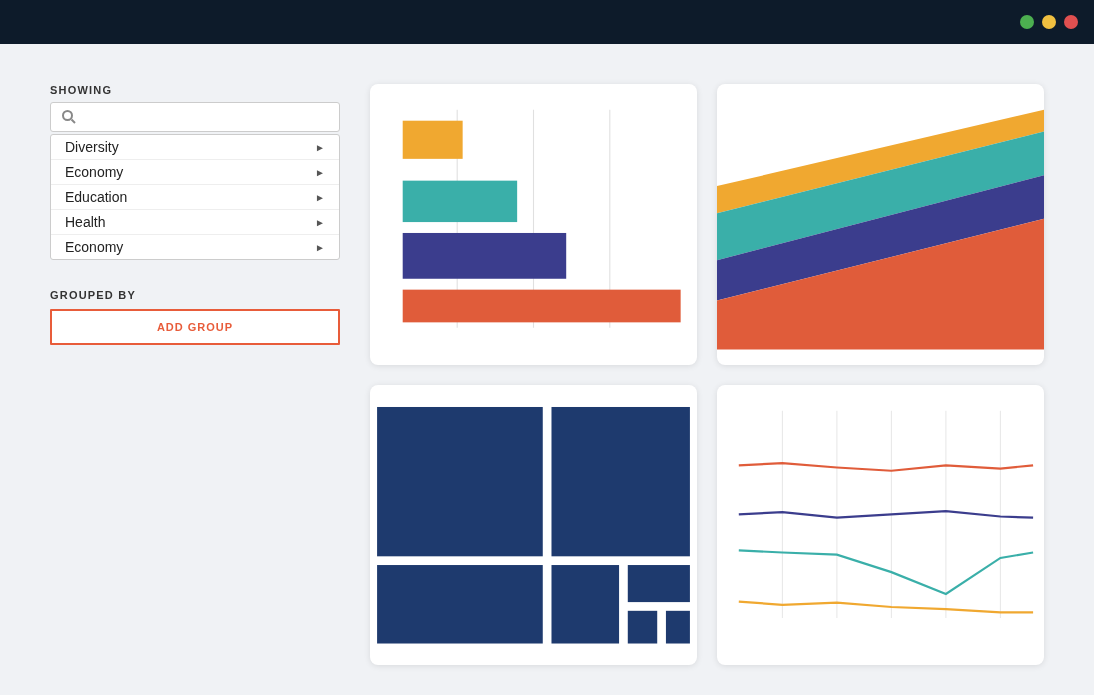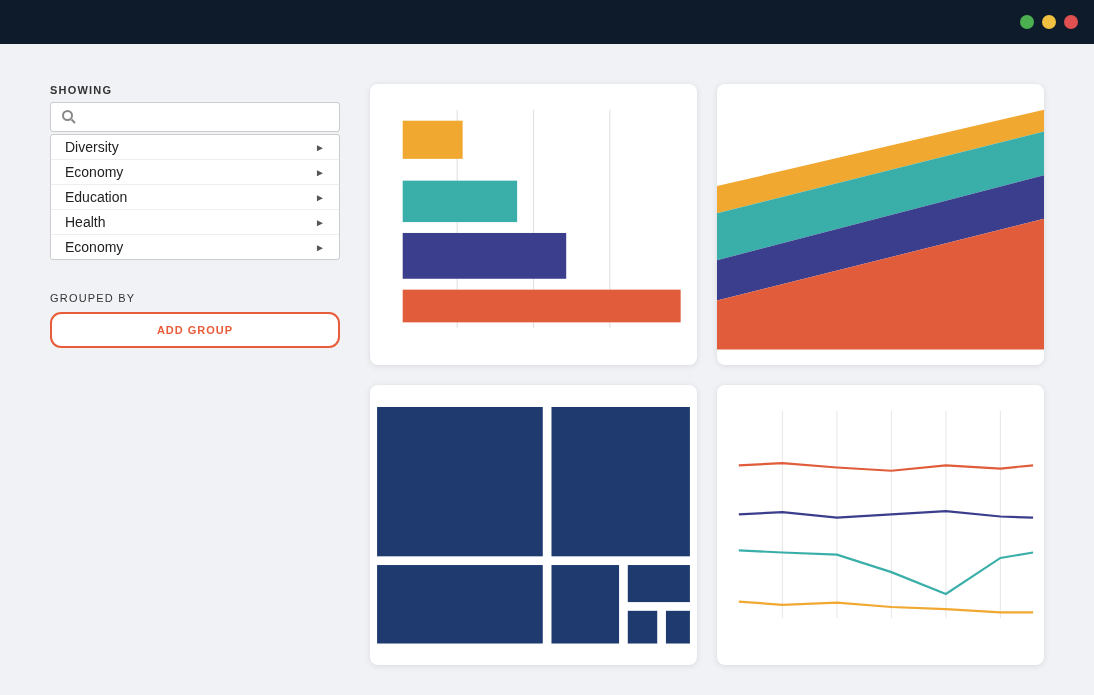--- a/index.html
+++ b/index.html
@@ -37,21 +37,21 @@
       padding: 40px 50px 30px 50px;
       gap: 30px;
       height: 651px;
     }
 
     .sidebar {
       width: 290px;
       flex-shrink: 0;
       display: flex;
       flex-direction: column;
-      gap: 32px;
+      gap: 20px;
     }
 
     .showing-label {
       font-size: 11px;
       font-weight: 700;
       letter-spacing: 1.2px;
       color: #333;
       margin-bottom: 6px;
     }
 
@@ -98,31 +98,32 @@
       border-bottom: 1px solid #eee;
     }
     .category-item:last-child { border-bottom: none; }
     .chevron {
       font-size: 10px;
       color: #555;
     }
 
     .section-label {
       font-size: 11px;
-      font-weight: 400;
+      font-weight: 700;
       letter-spacing: 1.2px;
       color: #333;
       margin-bottom: 8px;
+      margin-top: 9px;
     }
 
     .outline-button {
       border: 2px solid #e85c3a;
       color: #e85c3a;
       background: #fff;
-      border-radius: 11px;
+      border-radius: 1px;
       padding: 10px 0;
       font-size: 11px;
       font-weight: 700;
       letter-spacing: 1px;
       text-align: center;
       cursor: pointer;
       width: 100%;
     }
 
     .grouped-by-section, .filter-by-section, .cart-section {

